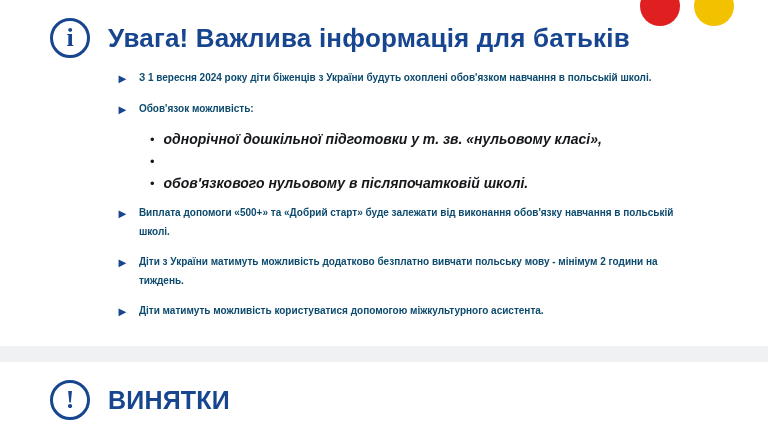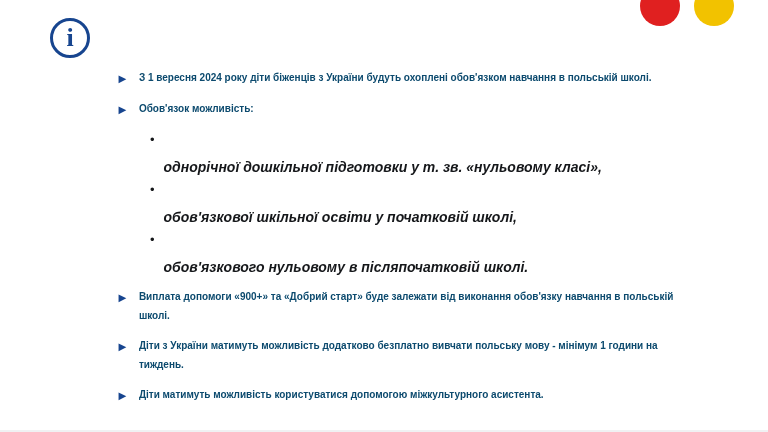--- a/index.html
+++ b/index.html
@@ -115,21 +115,20 @@
     font-size: 13px;
     line-height: 19px;
     flex: 0 0 auto;
   }
   .stext {
     color: #15171a;
     font-size: 14px;
     line-height: 19px;
     font-style: italic;
     font-weight: bold;
-    margin-top: 28px;
   }
   .divider-gap {
     height: 14px;
     background: #ffffff;
   }
   .grayband {
     background: #f0f1f3;
     height: 16px;
     width: 100%;
   }
@@ -143,56 +142,56 @@
 <div class="page">
 
   <div class="dots">
     <span class="dot dot-red"></span>
     <span class="dot dot-yellow"></span>
   </div>
 
   <div class="section">
     <div class="sec-header">
       <div class="icon-circle">i</div>
+      <div class="sec-title">Увага!  Важлива інформація для батьків</div>
     </div>
 
     <div class="content">
 
       <div class="bullet-row">
         <span class="tri">►</span>
         <span class="btext">З 1 вересня 2024 року діти біженців з України будуть охоплені обов'язком навчання в польській школі.</span>
       </div>
 
       <div class="bullet-row">
         <span class="tri">►</span>
         <span class="btext">Обов'язок можливість:</span>
       </div>
       <div class="sublist">
         <div class="sub-row">
           <span class="sdot">•</span>
           <span class="stext">однорічної дошкільної підготовки у т. зв. «нульовому класі»,</span>
         </div>
         <div class="sub-row">
           <span class="sdot">•</span>
-          <span class="stext">обов'язкової шкільної освіти у початковій школі,</span>
         </div>
         <div class="sub-row">
           <span class="sdot">•</span>
           <span class="stext">обов'язкового нульовому в післяпочатковій школі.</span>
         </div>
       </div>
 
       <div class="bullet-row">
         <span class="tri">►</span>
-        <span class="btext">Виплата допомоги «900+» та «Добрий старт» буде залежати від виконання обов'язку навчання в польській школі.</span>
-      </div>
-
-      <div class="bullet-row">
-        <span class="tri">►</span>
-        <span class="btext">Діти з України матимуть можливість додатково безплатно вивчати польську мову - мінімум 1 години на тиждень.</span>
+        <span class="btext">Виплата допомоги «500+» та «Добрий старт» буде залежати від виконання обов'язку навчання в польській школі.</span>
+      </div>
+
+      <div class="bullet-row">
+        <span class="tri">►</span>
+        <span class="btext">Діти з України матимуть можливість додатково безплатно вивчати польську мову - мінімум 2 години на тиждень.</span>
       </div>
 
       <div class="bullet-row">
         <span class="tri">►</span>
         <span class="btext">Діти матимуть можливість користуватися допомогою міжкультурного асистента.</span>
       </div>
 
     </div>
   </div>
 

